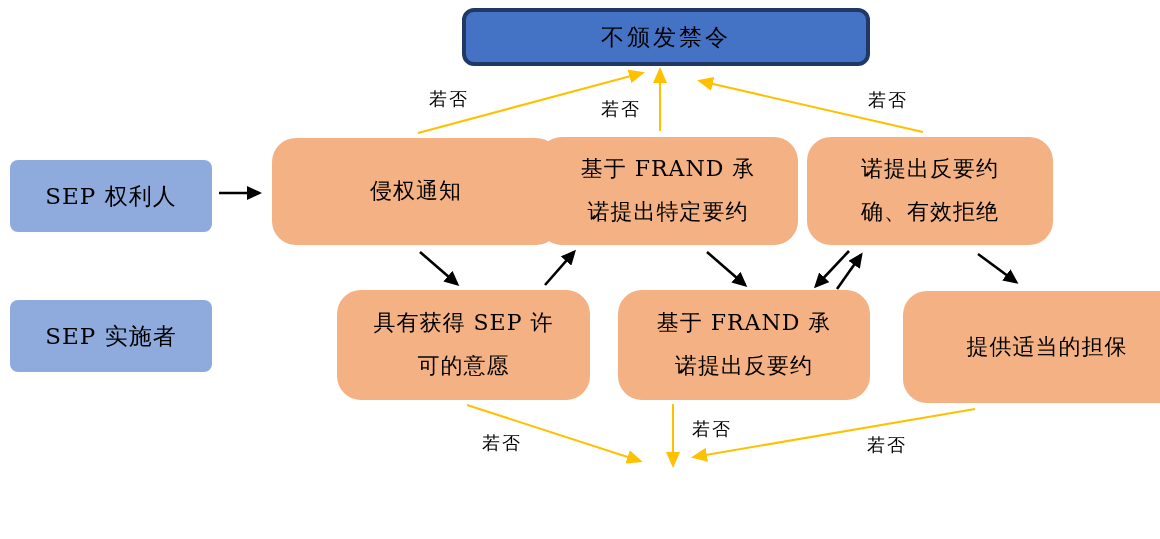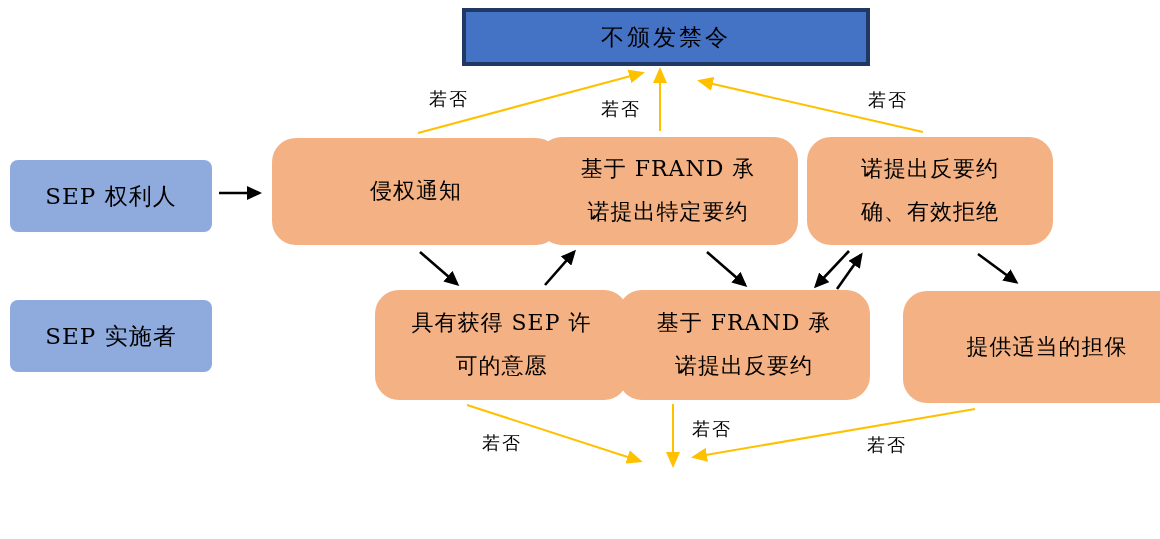--- a/index.html
+++ b/index.html
@@ -20,20 +20,21 @@
     background:#ffffff;
     overflow:hidden;
   }
   .node{
     position:absolute;
     display:flex;align-items:center;justify-content:center;
     text-align:center;
     white-space:pre-line;
     line-height:1.95;
     letter-spacing:1px;
+    border-radius:12px;
   }
   .outcome{
     background:var(--outcome-fill);
     border:4px solid var(--outcome-border);
     font-size:23px;
     letter-spacing:3px;
   }
   .actor{
     background:var(--actor-fill);
     border-radius:8px;
@@ -44,21 +45,21 @@
     border-radius:24px;
     font-size:22px;
   }
   #outcome-top{left:462px;top:8px;width:408px;height:58px;}
   #outcome-bottom{left:460px;top:470px;width:422px;height:61px;}
   #actor-holder{left:10px;top:160px;width:202px;height:72px;}
   #actor-implementer{left:10px;top:300px;width:202px;height:72px;}
   #step-notice{left:272px;top:138px;width:288px;height:107px;}
   #step-specific-offer{left:538px;top:137px;width:260px;height:108px;}
   #step-reject{left:807px;top:137px;width:246px;height:108px;}
-  #step-willingness{left:337px;top:290px;width:253px;height:110px;margin-left:38px;}
+  #step-willingness{left:337px;top:290px;width:253px;height:110px;}
   #step-counter-offer{left:618px;top:290px;width:252px;height:110px;}
   #step-security{left:903px;top:291px;width:288px;height:112px;}
   .cond-label{
     position:absolute;
     transform:translate(-50%,-50%);
     font-size:18px;
     letter-spacing:2px;
     color:var(--text);
   }
   #cond-1{left:449px;top:99px;}

